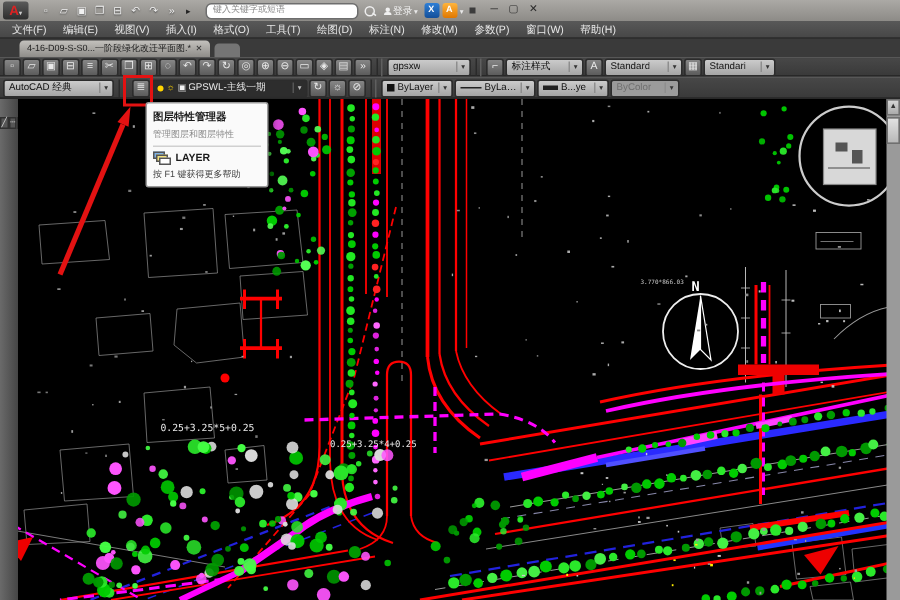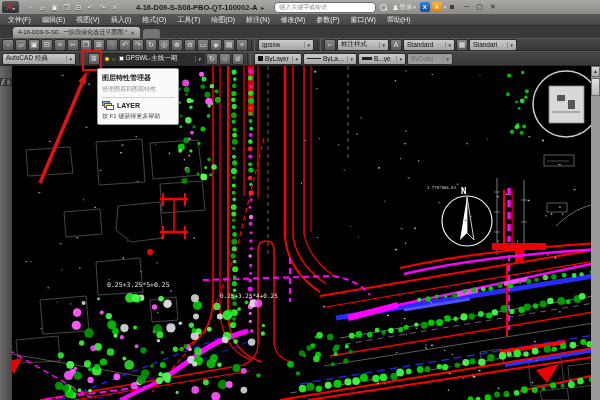--- a/index.html
+++ b/index.html
@@ -106,21 +106,20 @@
     <div class="qat" id="qat">
         <span class="qi">▫</span>
         <span class="qi">▱</span>
         <span class="qi">▣</span>
         <span class="qi">❐</span>
         <span class="qi">⊟</span>
         <span class="qi">↶</span>
         <span class="qi">↷</span>
         <span class="qi">»</span>
       </div>
-    <div class="wtitle">4-16-D09-S-S08-PBO-QT-100002-A</div>
     <span class="tsep">▸</span>
     <div class="searchbox" title="键入关键字或短语"><span>键入关键字或短语</span></div>
     <div class="tbi-flat">
         <span class="mag"></span>
       </div>
     <div class="tbi-flat">
       <span class="person"></span>
       <span>登录</span>
       <span class="car">▾</span>
     </div>

